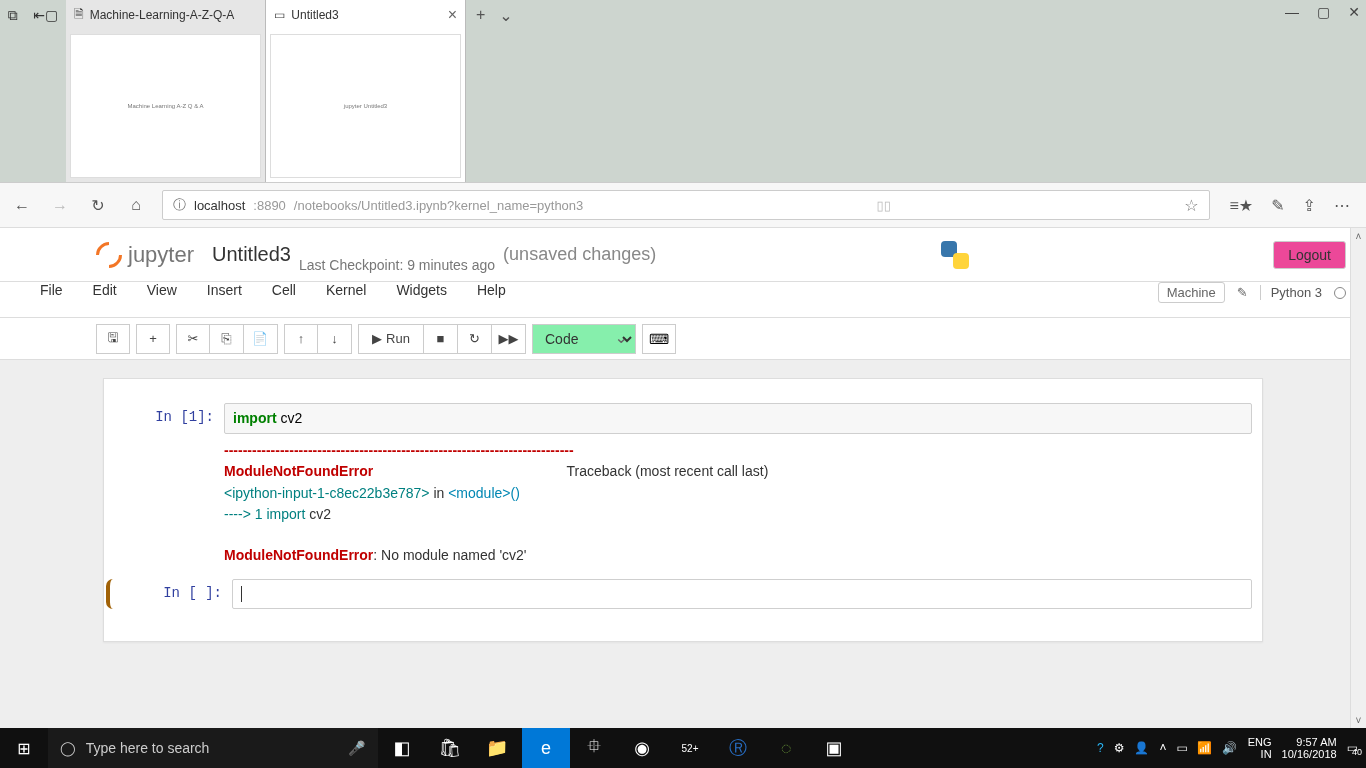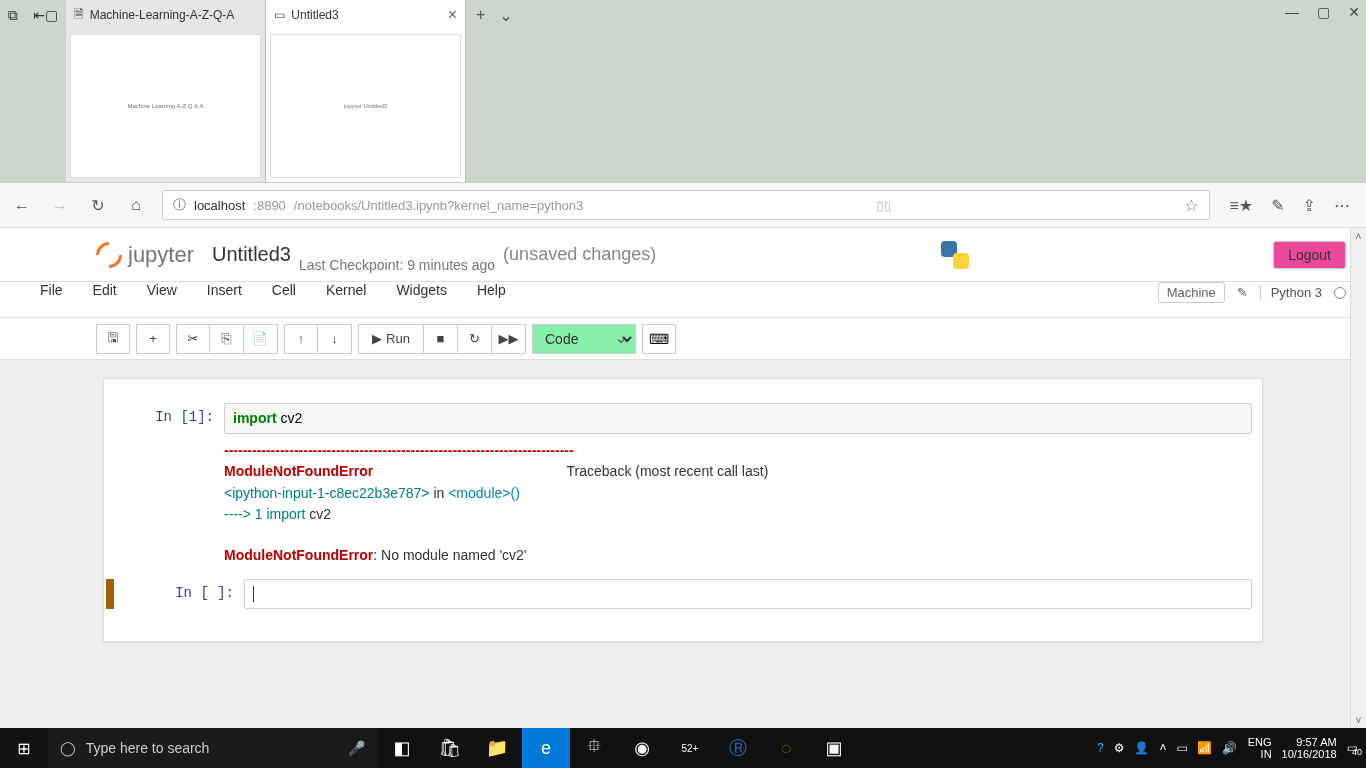--- a/index.html
+++ b/index.html
@@ -60,21 +60,21 @@
 .nb-container { width: 1160px; margin: 0 auto; background:#fff; border:1px solid #ddd; padding:24px 10px 28px 10px; box-shadow:0 1px 2px rgba(0,0,0,.05);}
 .cell { display:flex; margin-bottom:4px;}
 .cell .prompt { width:110px; text-align:right; padding:6px 10px 0 0; font-family:"Consolas","Courier New",monospace; font-size:14px; color:#303f9f;}
 .cell .input-area { flex:1; }
 .code-input { background:#f7f7f7; border:1px solid #cfcfcf; border-radius:2px; padding:6px 8px; font-family:"Consolas","Courier New",monospace; font-size:14px;}
 .kw { color:#008000; font-weight:bold;}
 .output { font-family:"Consolas","Courier New",monospace; font-size:14px; padding:6px 0 8px 0; white-space:pre; color:#333; line-height:1.45;}
 .err-red { color:#c00000; font-weight:bold;}
 .err-green { color:#008080;}
 .err-cyan { color:#0087b3;}
-.sel-cell { border-left:8px solid #a16207; padding-left:20px; margin-left:-8px;}
+.sel-cell { border-left:4px solid #a16207; padding-left:12px; margin-left:-8px;border-radius:7px;}
 .sel-cell .code-input { background:#fff;}
 .cursor { display:inline-block; width:1px; height:16px; background:#333; vertical-align:middle;}
 
 
 .taskbar { position:fixed; bottom:0; left:0; right:0; height:40px; background:#101010; display:flex; align-items:center; color:#fff;}
 .start-btn{width:48px;height:40px;display:flex;align-items:center;justify-content:center;font-size:16px;}
 .search-box{width:330px;height:40px;background:#1a1a1a;display:flex;align-items:center;padding:0 12px;gap:10px;font-size:14px;color:#ccc;}
 .task-icons{display:flex;align-items:center;height:40px;}
 .task-icon{width:48px;height:40px;display:flex;align-items:center;justify-content:center;font-size:18px;}
 .tray{margin-left:auto;display:flex;align-items:center;gap:10px;padding:0 8px;font-size:12px;}

